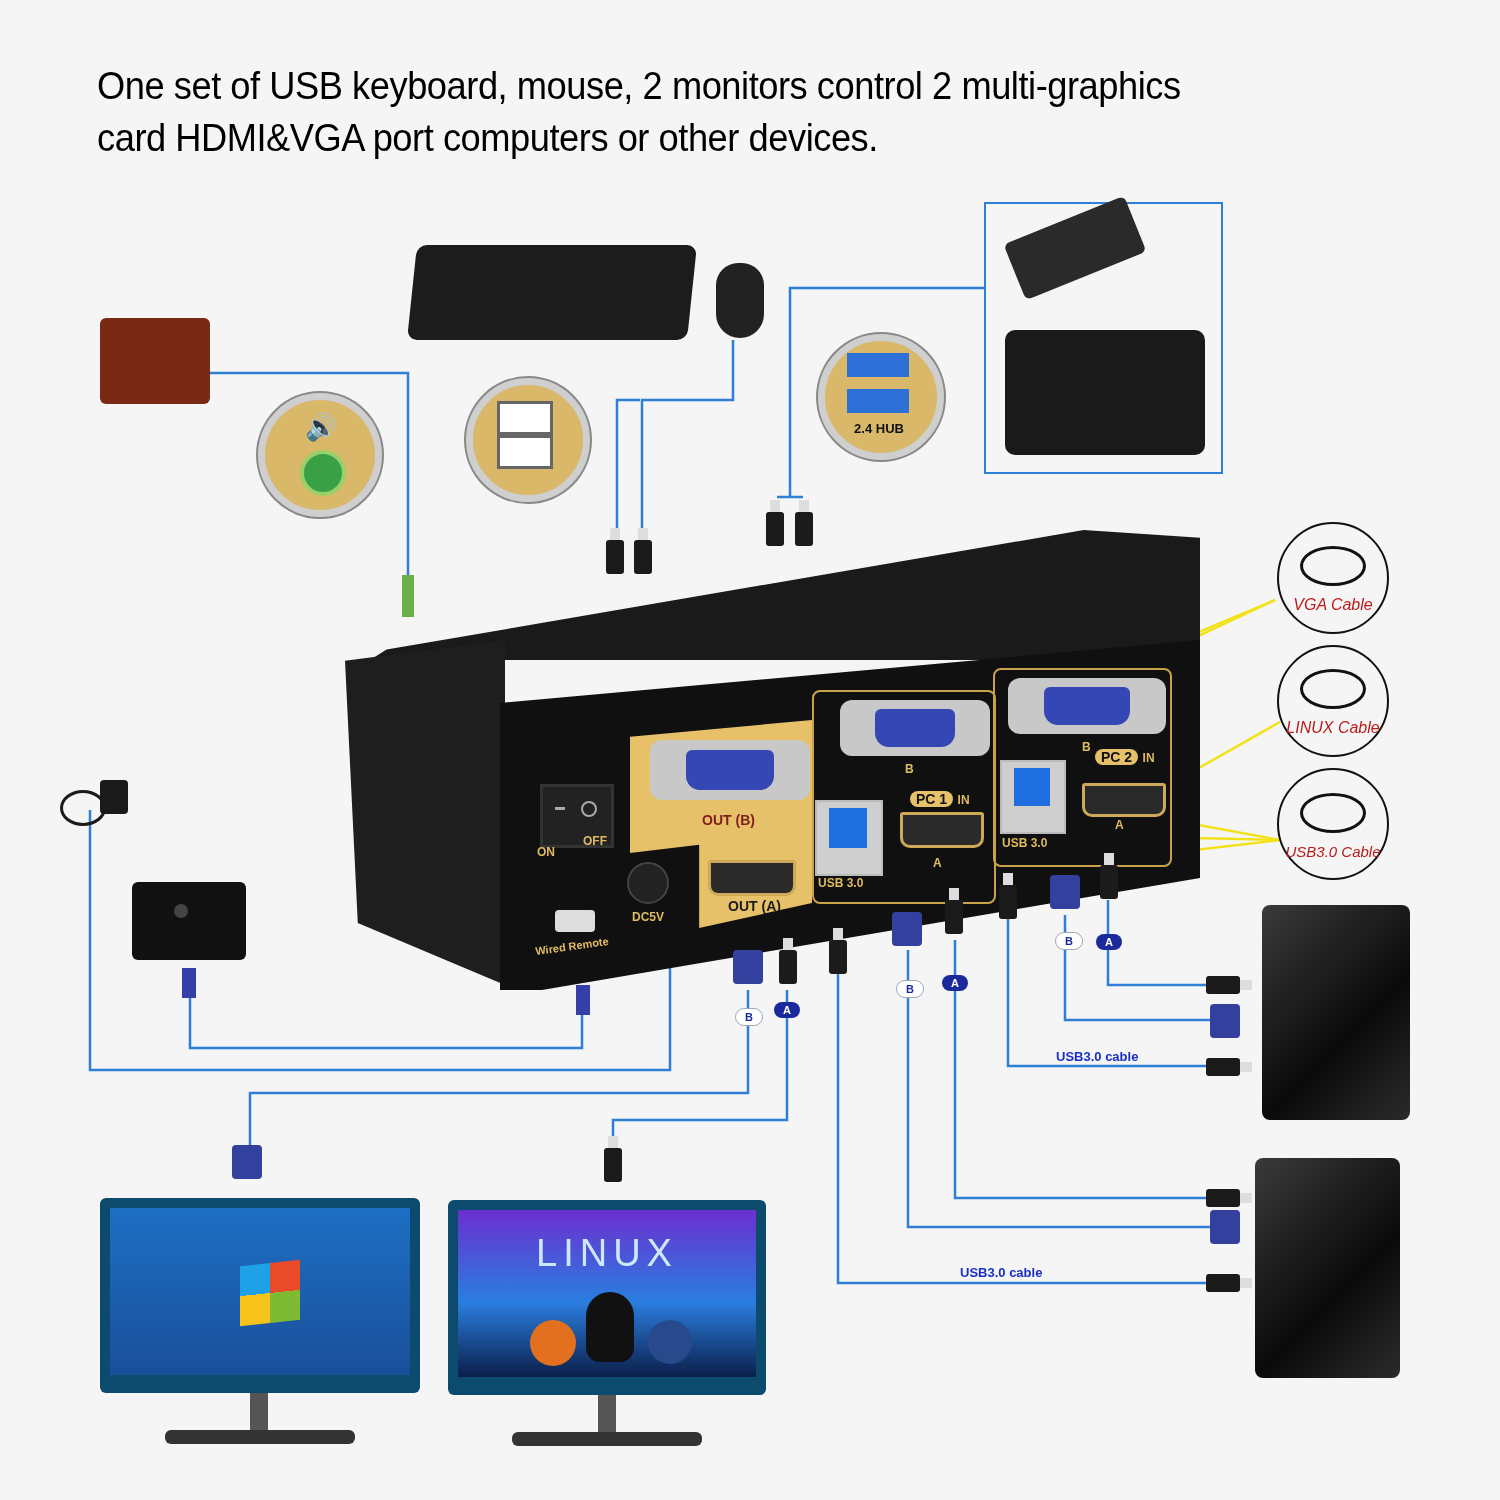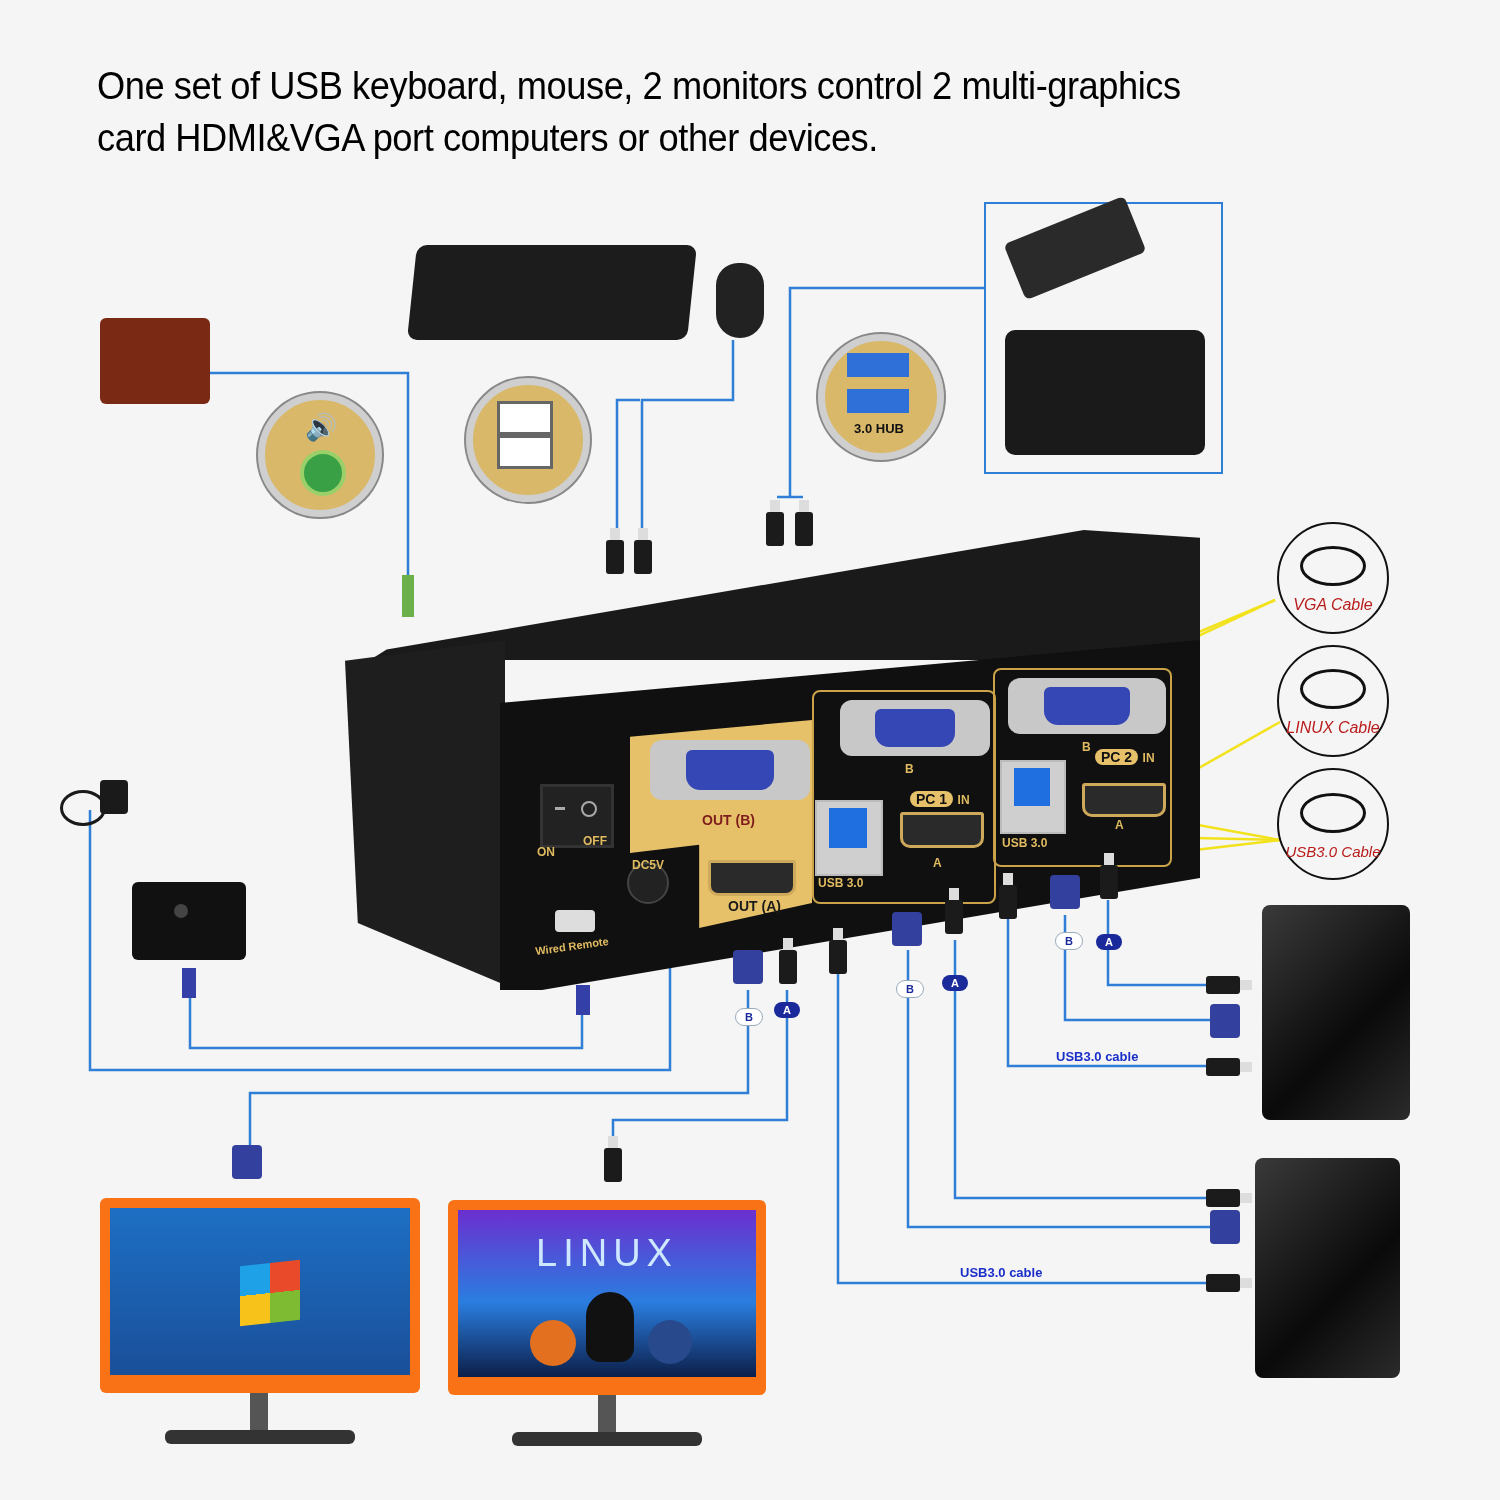--- a/index.html
+++ b/index.html
@@ -22,21 +22,21 @@
   .circle-lbl span{color:#b91c1c;font-size:16px;font-style:italic;}
   .coil{width:60px;height:34px;border:3px solid #111;border-radius:50%;margin-bottom:10px;}
   .mag{border-radius:50%;background:#d9b86a;border:7px solid #cfcfcf;box-shadow:0 0 0 2px #888;}
   .badge{height:16px;border-radius:9px;font-size:11px;font-weight:bold;text-align:center;line-height:16px;}
   .badge-a{background:#1a2a9a;color:#fff;width:26px;}
   .badge-b{background:#fff;color:#1a2a9a;width:26px;border:1px solid #9ab;}
   .cable-lbl{color:#1a2fc8;font-weight:bold;font-size:13px;}
   .plug-usb{width:18px;height:34px;background:#1b1b1b;border-radius:3px;}
   .plug-usb:before{content:"";position:absolute;left:4px;top:-12px;width:10px;height:12px;background:#ddd;}
   .plug-vga{width:30px;height:34px;background:#34409e;border-radius:4px;}
-  .monitor{background:#f97316;border-radius:6px;}
+  .monitor{background:#0c4a6e;border-radius:6px;}
   .pc{background:linear-gradient(135deg,#3a3a3a,#0a0a0a 60%,#2b2b2b);border-radius:8px;}
 </style>
 </head>
 <body>
 
 <div class="abs title">
   <div>One set of USB keyboard, mouse, 2 monitors control 2 multi-graphics</div>
   <div>card HDMI&amp;VGA port computers or other devices.</div>
 </div>
 
@@ -86,41 +86,41 @@
   <div style="position:absolute;left:35px;top:50px;width:38px;height:38px;border-radius:50%;background:#3aa046;border:4px solid #9ad06a;"></div>
   <div style="position:absolute;left:40px;top:12px;font-size:26px;color:#111;">🔊</div>
 </div>
 <div class="abs mag" style="left:466px;top:378px;width:110px;height:110px;">
   <div style="position:absolute;left:24px;top:16px;width:50px;height:28px;background:#fff;border:3px solid #666;"></div>
   <div style="position:absolute;left:24px;top:50px;width:50px;height:28px;background:#fff;border:3px solid #666;"></div>
 </div>
 <div class="abs mag" style="left:818px;top:334px;width:112px;height:112px;">
   <div style="position:absolute;left:22px;top:12px;width:62px;height:24px;background:#2e6fd8;"></div>
   <div style="position:absolute;left:22px;top:48px;width:62px;height:24px;background:#2e6fd8;"></div>
-  <div style="position:absolute;left:14px;top:80px;width:80px;text-align:center;font-weight:bold;font-size:13px;color:#111;">3.0 HUB</div>
+  <div style="position:absolute;left:14px;top:80px;width:80px;text-align:center;font-weight:bold;font-size:13px;color:#111;">2.4 HUB</div>
 </div>
 
 <div class="abs" style="left:402px;top:575px;width:12px;height:42px;background:#6bb04a;"></div>
 <div class="abs plug-usb" style="left:606px;top:540px;"></div>
 <div class="abs plug-usb" style="left:634px;top:540px;"></div>
 <div class="abs plug-usb" style="left:766px;top:512px;"></div>
 <div class="abs plug-usb" style="left:795px;top:512px;"></div>
 
 <div class="abs kvm-top"></div>
 <div class="abs kvm-side"></div>
 <div class="abs kvm-face"></div>
 
 <div class="abs" style="left:540px;top:784px;width:68px;height:58px;background:#222;border:3px solid #333;">
   <div style="position:absolute;left:12px;top:20px;width:10px;height:3px;background:#aaa;"></div>
   <div style="position:absolute;left:38px;top:14px;width:12px;height:12px;border:2px solid #aaa;border-radius:50%;"></div>
 </div>
 <div class="abs glabel" style="left:537px;top:845px;">ON</div>
 <div class="abs glabel" style="left:583px;top:834px;">OFF</div>
 <div class="abs" style="left:627px;top:862px;width:38px;height:38px;border-radius:50%;background:#222;border:2px solid #444;"></div>
-<div class="abs glabel" style="left:632px;top:858px;text-align:right;">DC5V</div>
+<div class="abs glabel" style="left:632px;top:910px;text-align:right;">DC5V</div>
 <div class="abs" style="left:555px;top:910px;width:40px;height:22px;background:#ddd;border-radius:4px;"></div>
 <div class="abs glabel" style="left:535px;top:940px;font-size:11px;transform:rotate(-8deg);">Wired Remote</div>
 
 <div class="abs gold-panel" style="left:630px;top:720px;width:182px;height:208px;clip-path:polygon(0 8%,100% 0,100% 88%,38% 100%,38% 60%,0 64%);"></div>
 <div class="abs vga" style="left:650px;top:740px;width:160px;height:60px;">
     <div class="in" style="width:88px;height:40px;"></div>
   </div>
 <div class="abs" style="left:702px;top:812px;font-weight:bold;font-size:14px;color:#7f1d1d;"><span>OUT</span> (<span>B</span>)</div>
 <div class="abs hdmi" style="left:708px;top:860px;width:82px;height:30px;"></div>
 <div class="abs" style="left:728px;top:898px;font-weight:bold;font-size:14px;color:#1a1a1a;"><span>OUT</span> (<span>A</span>)</div>

